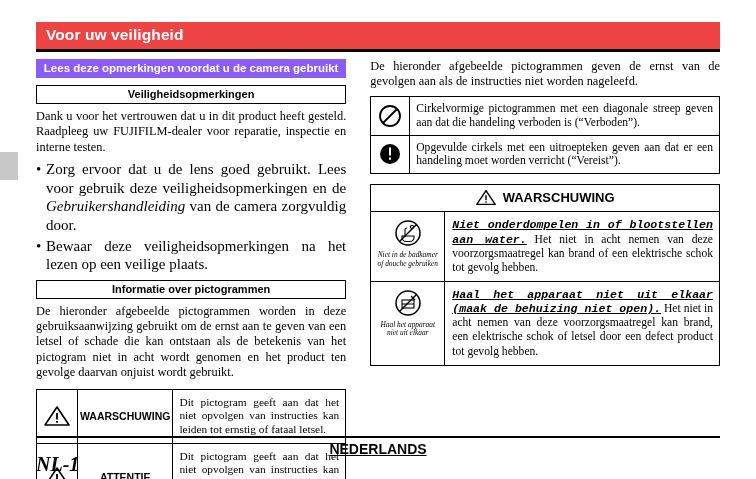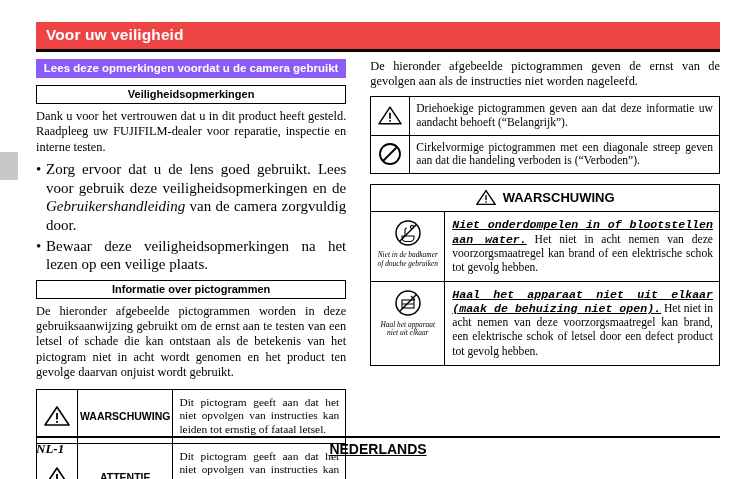--- a/index.html
+++ b/index.html
@@ -218,21 +218,22 @@
     height: 24px;
     border-top: 2px solid #000000;
     padding-top: 3px;
     display: flex;
     align-items: flex-start;
   }
   .footer-page {
     font-family: "Liberation Serif", serif;
     font-weight: bold;
     font-style: italic;
-    font-size: 13px;
+    font-size: 20px;
+    margin-top: 12px;
   }
   .footer-lang {
     position: absolute;
     left: 0; right: 0;
     text-align: center;
     font-family: "Liberation Sans", sans-serif;
     font-weight: bold;
     font-size: 14px;
     text-decoration: underline;
     top: 3px;
@@ -260,21 +261,21 @@
 
         <p class="body">Dank u voor het vertrouwen dat u in dit product heeft gesteld. Raadpleeg uw FUJIFILM-dealer voor reparatie, inspectie en interne testen.</p>
 
         <ul class="bullets">
           <li><span>Zorg ervoor dat u de lens goed gebruikt. Lees voor gebruik deze veiligheidsopmerkingen en de <span class="ital">Gebruikershandleiding</span> van de camera zorgvuldig door.</span></li>
           <li>Bewaar deze veiligheidsopmerkingen na het lezen op een veilige plaats.</li>
         </ul>
 
         <div class="sub-head">Informatie over pictogrammen</div>
 
-        <p class="body">De hieronder afgebeelde pictogrammen worden in deze gebruiksaanwijzing gebruikt om de ernst aan te testen van een letsel of schade die kan ontstaan als de betekenis van het pictogram niet in acht wordt genomen en het product ten gevolge daarvan onjuist wordt gebruikt.</p>
+        <p class="body">De hieronder afgebeelde pictogrammen worden in deze gebruiksaanwijzing gebruikt om de ernst aan te geven van een letsel of schade die kan ontstaan als de betekenis van het pictogram niet in acht wordt genomen en het product ten gevolge daarvan onjuist wordt gebruikt.</p>
 
         <table class="picto">
           <tbody>
               <tr>
             <td class="picto-icon">
               <svg width="26" height="22" viewBox="0 0 26 22" aria-hidden="true">
                 <polygon points="13,2 25,20 1,20" fill="none" stroke="#000" stroke-width="1.6" stroke-linejoin="round"></polygon>
                 <rect x="12.1" y="8" width="1.8" height="6.5" fill="#000"></rect>
                 <rect x="12.1" y="16" width="1.8" height="1.8" fill="#000"></rect>
               </svg>
@@ -297,38 +298,38 @@
           </table>
 
       </div>
 
       <div class="col-right">
 
         <p class="body">De hieronder afgebeelde pictogrammen geven de ernst van de gevolgen aan als de instructies niet worden nageleefd.</p>
 
         <table class="legend">
           <tbody>
-              <tr>
-            <td class="icon-cell">
-              <svg width="24" height="21" viewBox="0 0 26 22" aria-hidden="true">
-                <polygon points="13,2 25,20 1,20" fill="none" stroke="#000" stroke-width="1.6" stroke-linejoin="round"></polygon>
-                <rect x="12.1" y="8" width="1.8" height="6.5" fill="#000"></rect>
-                <rect x="12.1" y="16" width="1.8" height="1.8" fill="#000"></rect>
-              </svg>
-            </td>
-            <td class="text-cell">Driehoekige pictogrammen geven aan dat deze informatie uw aandacht behoeft (“Belangrijk”).</td>
-          </tr>
           <tr>
             <td class="icon-cell">
               <svg width="24" height="24" viewBox="0 0 24 24" aria-hidden="true">
                 <circle cx="12" cy="12" r="10" fill="none" stroke="#000" stroke-width="1.8"></circle>
                 <line x1="5" y1="19" x2="19" y2="5" stroke="#000" stroke-width="1.8"></line>
               </svg>
             </td>
             <td class="text-cell">Cirkelvormige pictogrammen met een diagonale streep geven aan dat die handeling verboden is (“Verboden”).</td>
+          </tr>
+          <tr>
+            <td class="icon-cell">
+              <svg width="24" height="24" viewBox="0 0 24 24" aria-hidden="true">
+                <circle cx="12" cy="12" r="10" fill="#000"></circle>
+                <rect x="11" y="5.5" width="2" height="8" fill="#fff"></rect>
+                <rect x="11" y="15.5" width="2" height="2.2" fill="#fff"></rect>
+              </svg>
+            </td>
+            <td class="text-cell">Opgevulde cirkels met een uitroepteken geven aan dat er een handeling moet worden verricht (“Vereist”).</td>
           </tr>
         </tbody>
           </table>
 
         <div class="warn-box">
           <div class="warn-head">
             <span>
               <svg width="20" height="17" viewBox="0 0 26 22" aria-hidden="true">
                 <polygon points="13,2 25,20 1,20" fill="none" stroke="#000" stroke-width="1.8" stroke-linejoin="round"></polygon>
                 <rect x="12.1" y="8" width="1.8" height="6.5" fill="#000"></rect>

